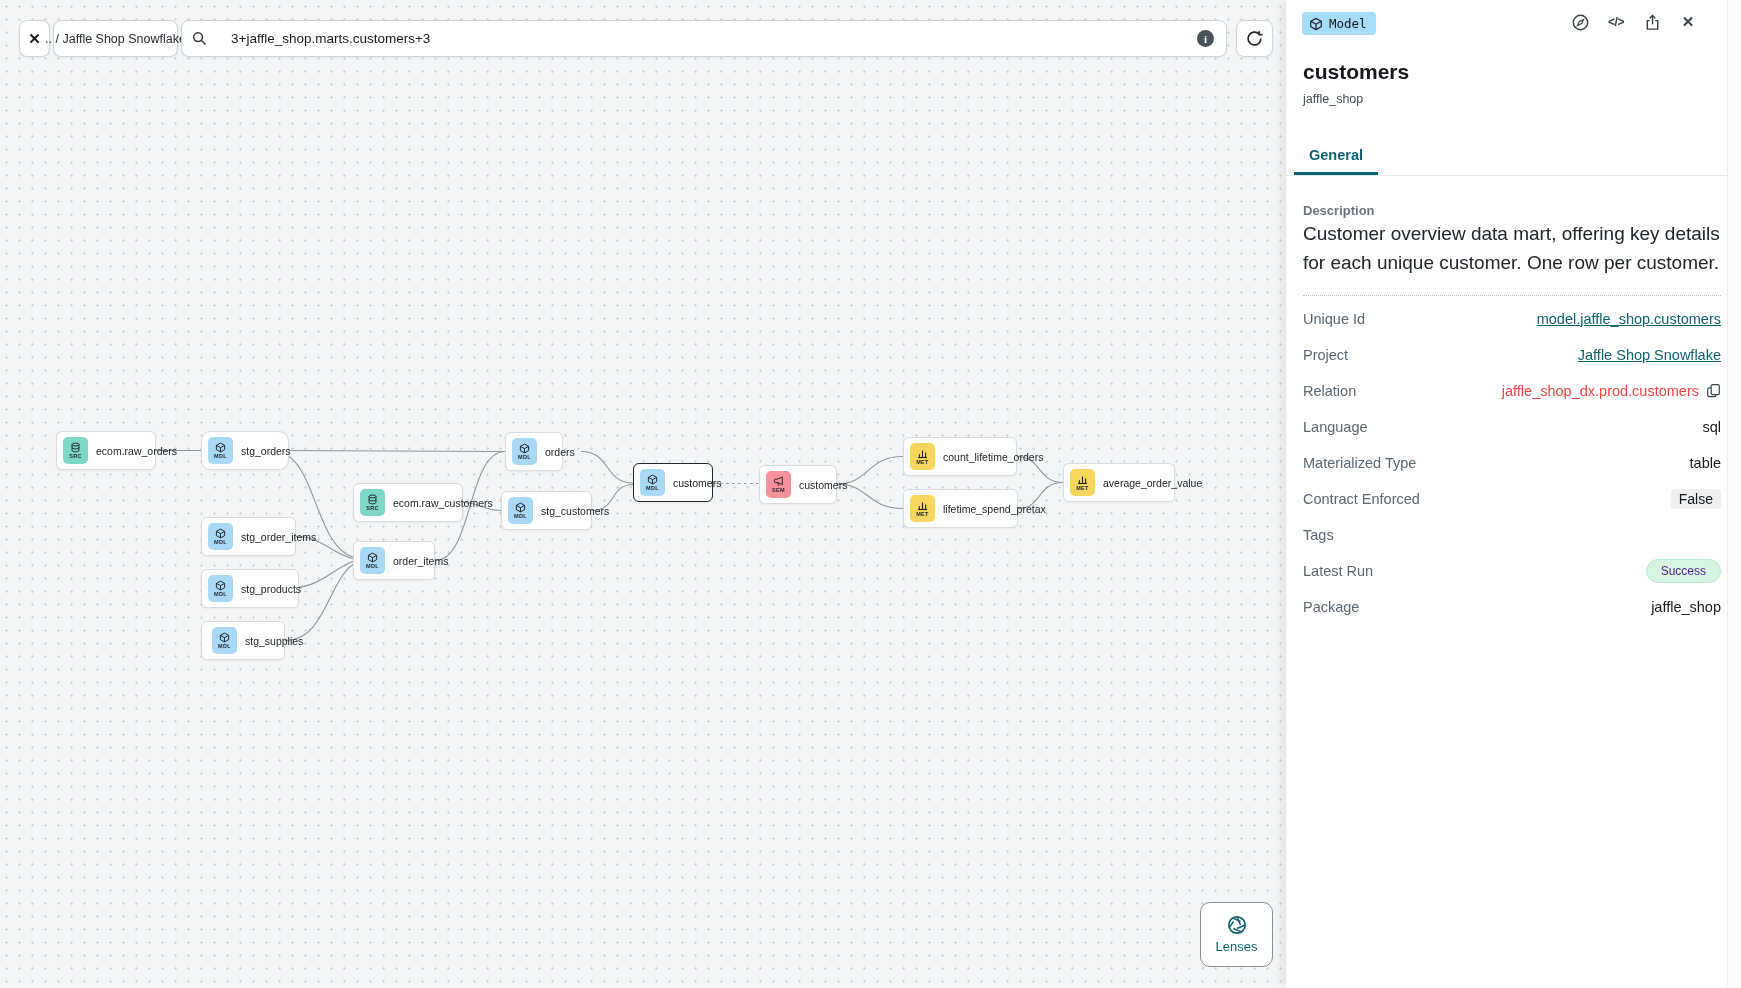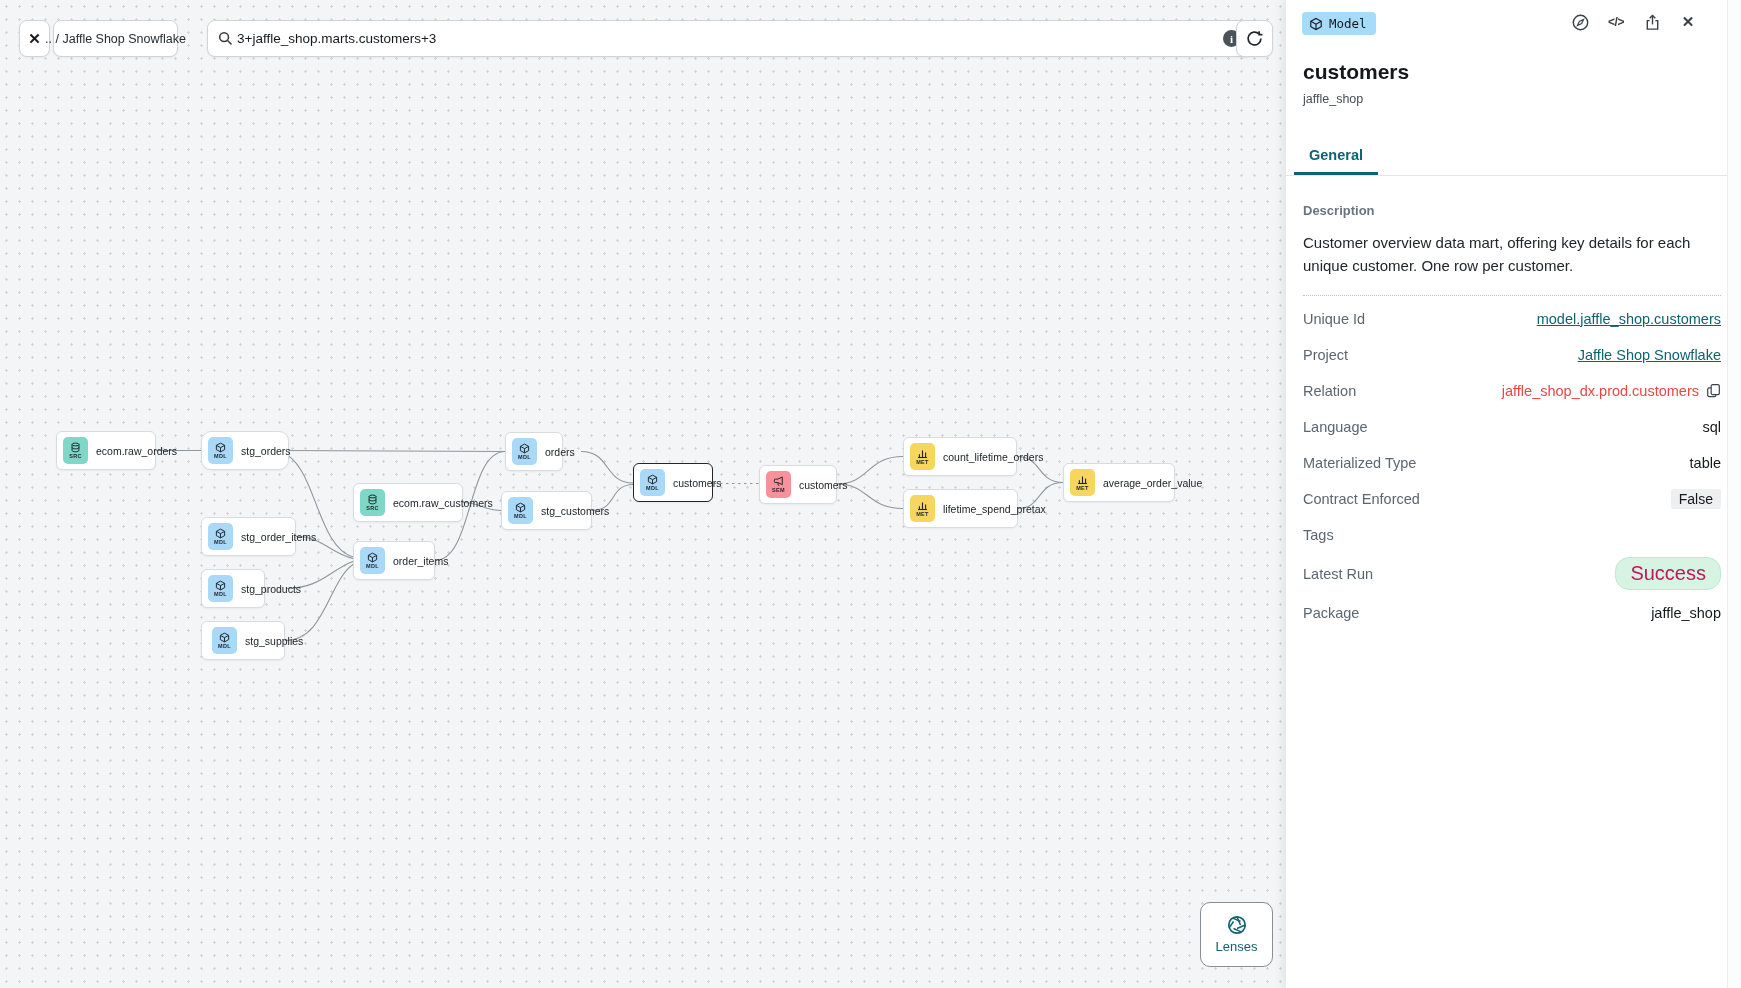--- a/index.html
+++ b/index.html
@@ -46,21 +46,21 @@
     box-shadow:0 1px 2px rgba(0,0,0,.05); cursor:pointer;
     display:flex; align-items:center; justify-content:center;
     font-family:"Liberation Sans", sans-serif;
   }
   .btn-close { left:19px; top:20px; width:31px; height:37px; font-size:15px; font-weight:bold; color:#16191d; }
   .btn-crumb { left:53px; top:20px; width:125px; height:37px; font-size:12.5px; color:#262c32; padding:0 12px; white-space:nowrap; }
   .searchbox {
     position:absolute; left:181px; top:20px; width:1046px; height:37px;
     background:#fff; border:1px solid #cfd4d8; border-radius:8px;
     box-shadow:0 1px 2px rgba(0,0,0,.05);
-    display:flex; align-items:center; padding:0 12px 0 10px; gap:4px;margin-left:26px;
+    display:flex; align-items:center; padding:0 12px 0 10px; gap:24px;
   }
   .searchbox svg.mag { width:15px; height:15px; flex:0 0 auto; }
   .searchbox input {
     flex:1; border:none; outline:none; font-size:13.5px; color:#16191d;
     font-family:"Liberation Sans", sans-serif; background:transparent;
   }
   .info-dot {
     width:17px; height:17px; border-radius:50%; background:#4a525a; color:#fff;
     font-size:11px; font-weight:bold; font-family:"Liberation Serif", serif;
     display:flex; align-items:center; justify-content:center; cursor:pointer; flex:0 0 auto;
@@ -101,33 +101,33 @@
   .psub { font-size:12.5px; color:#464d54; padding:8px 30px 0 17px; }
 
   .tabs { margin-top:33px; border-bottom:1px solid #e4e7e9; padding-left:8px; }
   .tab {
     display:inline-block; padding:8px 15px 9px; font-size:14.5px; font-weight:bold;
     color:#0e6372; border-bottom:3px solid #0e6372; cursor:pointer;
   }
 
   .psection { padding:0 20px 0 17px; }
   .dlabel { margin-top:27px; font-size:13px; font-weight:bold; color:#6b7580; }
-  .dtext { margin-top:14px; font-size:15px; line-height:1.5; color:#21262c; }
+  .dtext { margin-top:2px; font-size:19px; line-height:1.5; color:#21262c; }
   .dotted-div { margin-top:18px; border-top:1.5px dotted #b9bfc4; }
 
   #fields { margin-top:6px; }
   .frow { display:flex; align-items:center; justify-content:space-between; min-height:27px; margin-top:9px; }
   .flabel { font-size:14.5px; color:#5c6670; }
   .fvalue { font-size:14.5px; color:#16191d; display:flex; align-items:center; gap:7px; }
   .fvalue a { color:#0e6372; text-decoration:underline; cursor:pointer; }
   .fvalue .tealtxt { color:#ef4444; }
   .copybtn { cursor:pointer; display:inline-flex; color:#3c444b; }
   .copybtn svg { width:15px; height:15px; }
   .chip { background:#edeff1; border-radius:3px; padding:2px 8px; font-size:14px; color:#16191d; }
-  .pill { background:#d6f4e1; border:1px solid #bcead0; color:#be185d; border-radius:14px; padding:4px 14px; font-size:20px; }
+  .pill { background:#d6f4e1; border:1px solid #bcead0; color:#4c1d95; border-radius:14px; padding:4px 14px; font-size:12px; }
 </style>
 </head>
 <body>
 
 <div class="app">
 
   <div class="canvas">
     <svg id="edges" width="1290" height="988">
         <path d="M156,450.5 L201,450.5"></path>
         <path d="M281,450.5 L505,451.5"></path>
@@ -181,21 +181,21 @@
         <div class="node" style="left: 201px; top: 517px; width: 95px;">
           <span class="nicon t-MDL">
             <svg viewBox="0 0 16 16" fill="none" stroke="#1d232a" stroke-width="1.4">
               <path d="M8 1.6 L14 4.9 V11.1 L8 14.4 L2 11.1 V4.9 Z"></path>
               <path d="M2 4.9 L8 8.2 L14 4.9 M8 8.2 V14.4"></path>
             </svg>
             <i>MDL</i>
           </span>
           <span class="nlabel">stg_order_items</span>
         </div>
-        <div class="node" style="left: 201px; top: 569px; width: 64px;">
+        <div class="node" style="left: 201px; top: 569px; width: 98px;">
           <span class="nicon t-MDL">
             <svg viewBox="0 0 16 16" fill="none" stroke="#1d232a" stroke-width="1.4">
               <path d="M8 1.6 L14 4.9 V11.1 L8 14.4 L2 11.1 V4.9 Z"></path>
               <path d="M2 4.9 L8 8.2 L14 4.9 M8 8.2 V14.4"></path>
             </svg>
             <i>MDL</i>
           </span>
           <span class="nlabel">stg_products</span>
         </div>
         <div class="node" style="left: 201px; top: 621px; width: 84px; padding-left: 10px;">

